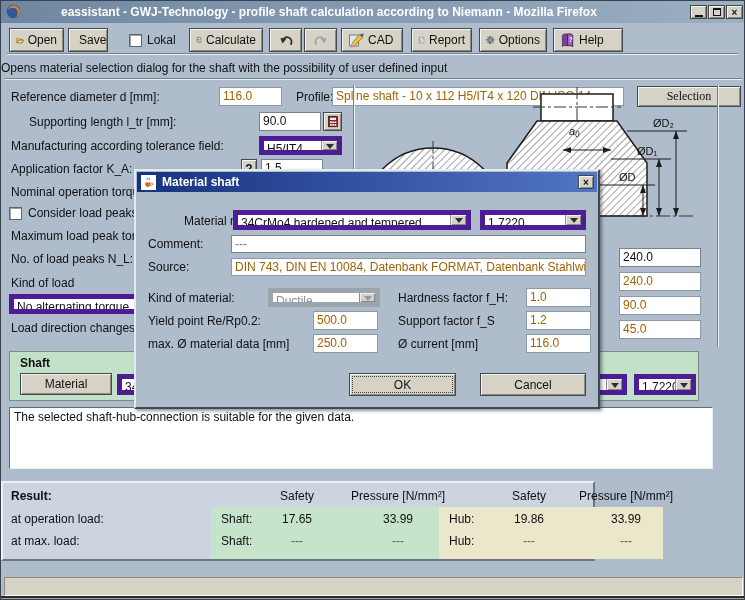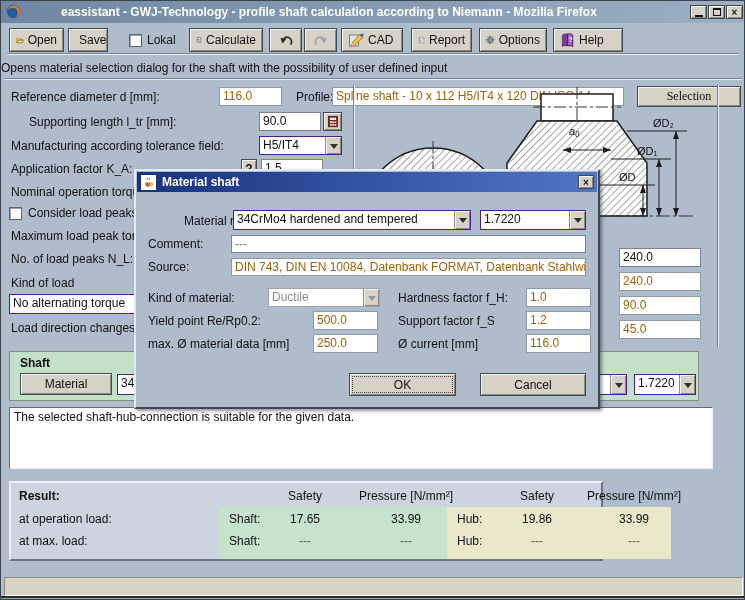--- a/index.html
+++ b/index.html
@@ -5,21 +5,21 @@
   * { margin:0; padding:0; box-sizing:border-box; }
   html,body { width:745px; height:600px; background:#8c98a4; }
   body { font-family:"Liberation Sans", sans-serif; font-size:12px; color:#111; }
   #window { position:relative; width:745px; height:600px; background:#aebccb;
             border:1px solid #3a424c; overflow:hidden; }
   .abs { position:absolute; }
   .lbl { position:absolute; white-space:nowrap; color:#111; }
   .field { position:absolute; background:#fff; border:1px solid #77848f;
            padding:1px 3px; white-space:nowrap; overflow:hidden; }
   .field.dis { color:#a16207; border-color:#8d99a4; }
-  .combo { position:absolute; background:#fff; border:1px solid #4c1d95;
+  .combo { position:absolute; background:#fff; border:5px solid #4c1d95;
            padding:1px 18px 1px 3px; white-space:nowrap; overflow:hidden; }
   .combo .arrowbox { position:absolute; right:0; top:0; bottom:0; width:16px;
            background:#d6d2c6; border-left:1px solid #8e8e84;
            box-shadow:inset 1px 1px 0 #f4f2ec, inset -1px -1px 0 #8a8a7e;
            display:flex; align-items:center; justify-content:center; }
   .combo .arrowbox::after { content:""; width:0; height:0;
            border:4px solid transparent; border-top:5px solid #2e2e2e; margin-top:5px; }
   .combo.dis { color:#8d8d8d; border-color:#9aa5ae; }
   .combo.dis .arrowbox::after { border-top-color:#8e9aa4; }
   .btn { position:absolute; background:#d6d2c6; border:1px solid #414a53;
@@ -46,21 +46,21 @@
   #dialog { position:absolute; left:133px; top:168px; width:466px; height:240px;
           background:#aebccb; border:2px solid; border-color:#e4eaf1 #3e4752 #3e4752 #e4eaf1;
           box-shadow:2px 2px 3px rgba(20,25,30,.45); z-index:30; }
   #dlg-titlebar { position:absolute; left:1px; right:1px; top:1px; height:20px;
           background:linear-gradient(90deg,#17327e,#5276c4); display:flex; align-items:center; }
   #dlg-titlebar .title { color:#fff; font-weight:bold; font-size:12px; margin-left:6px; }
   .dlbl { position:absolute; white-space:nowrap; font-size:12px; }
   .result-col { position:absolute; text-align:center; white-space:nowrap; }
   .green-panel { position:absolute; left:8px; top:350px; width:690px; height:50px;
           background:#c3e0c9; border:1px solid #7d8d82; z-index:2; }
-  #resultpanel { position:absolute; left:8px; top:480px; width:594px; height:80px;
+  #resultpanel { position:absolute; left:0; top:480px; width:594px; height:80px;
           background:#ccd4df; border:2px solid; border-color:#eef2f8 #6a7684 #6a7684 #eef2f8; }
   #statusbar { position:absolute; left:3px; top:576px; width:739px; height:19px;
           background:#d6d2c6; border:1px solid; border-color:#8b8b81 #fdfdf8 #fdfdf8 #8b8b81; }
   svg text { font-family:"Liberation Sans", sans-serif; }
 </style>
 </head>
 <body>
 
 <div id="window">
 

